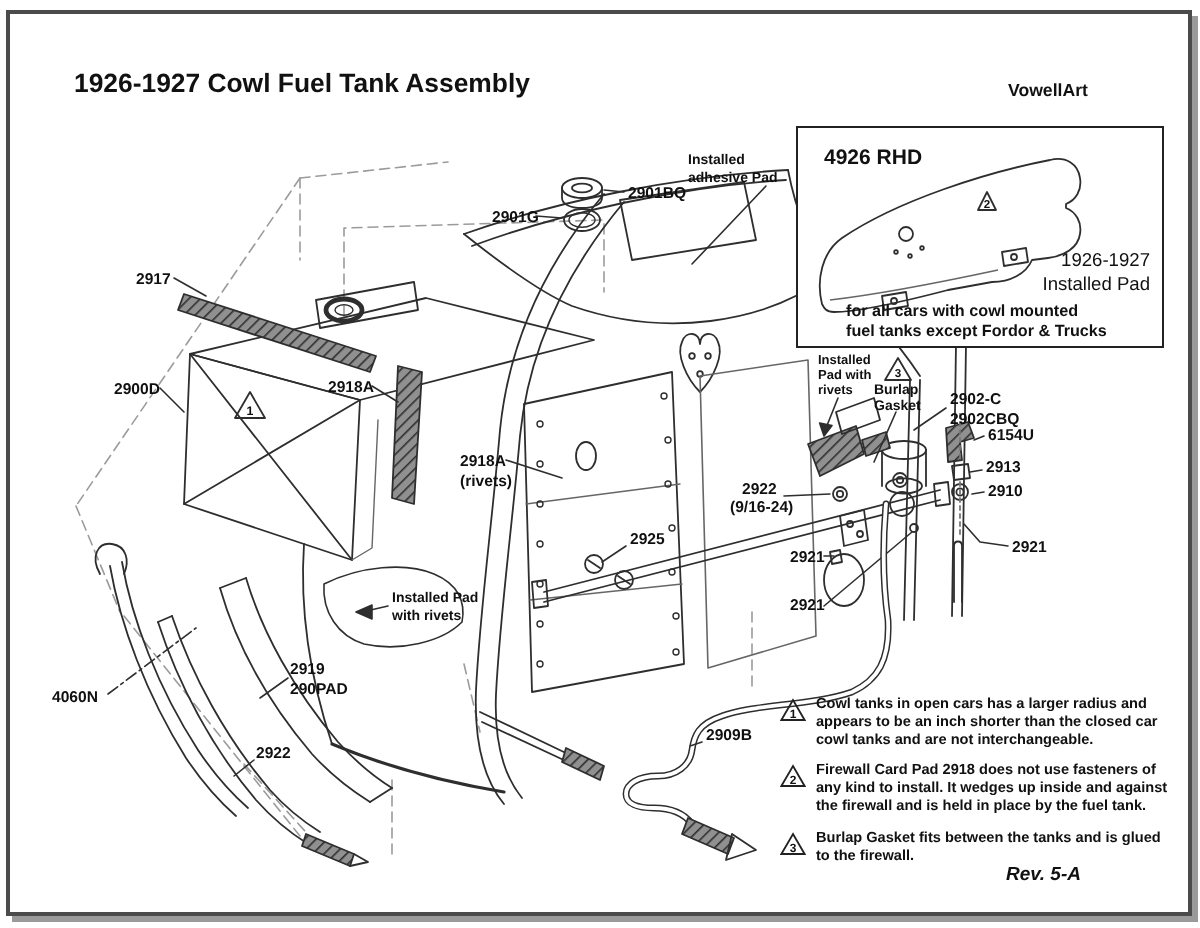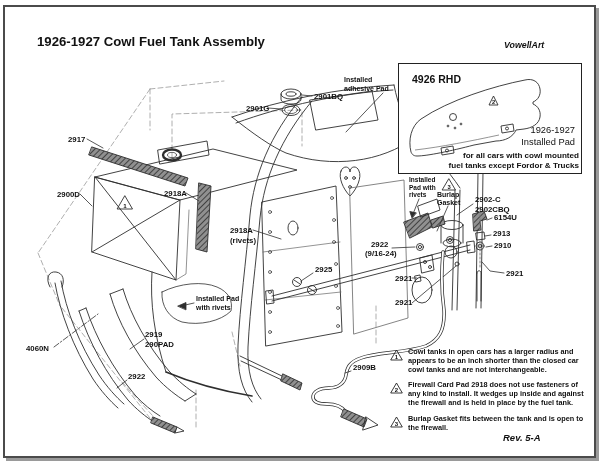--- a/index.html
+++ b/index.html
@@ -2,25 +2,25 @@
 <html><head>
 <meta charset="utf-8">
 <style>
   html,body{margin:0;padding:0;background:#e9e9e9;}
   .stage{position:relative;width:600px;height:464px;background:#fff;overflow:hidden;
          font-family:"Liberation Sans",sans-serif;color:#111;}
   .frame{position:absolute;left:3px;top:5px;width:589px;height:449px;
          border:2px solid #4b4b4b;box-shadow:3px 3px 0 #9a9a9a;background:#fff;}
   .abs{position:absolute;}
   .title{left:37px;top:33px;font-size:13.2px;line-height:17px;font-weight:bold;white-space:nowrap;}
-  .credit{left:504px;top:40px;font-size:8.8px;font-weight:bold;font-style:italic;}
+  .credit{left:504px;top:40px;font-size:8.8px;font-weight:bold;}
   .inset{left:398px;top:63px;width:182px;height:109px;border:1.5px solid #222;background:#fff;}
   .inset-part{left:13px;top:9px;font-size:10.5px;font-weight:bold;}
   .inset-cap{right:6px;top:61px;font-size:9.3px;font-weight:normal;text-align:right;line-height:11.5px;}
-  .inset-sub{left:24px;right:2px;bottom:3px;font-size:8.1px;font-weight:bold;text-align:right;line-height:9.5px;}
+  .inset-sub{left:24px;right:2px;bottom:3px;font-size:8.1px;font-weight:bold;text-align:left;line-height:9.5px;}
   .notes{left:390px;top:348px;width:200px;}
   .note{display:flex;gap:5px;margin-bottom:7px;}
   .note svg{flex:none;margin-top:1px;}
   .note-text{font-size:7.3px;font-weight:bold;line-height:8.8px;width:179px;}
   .rev{left:503px;top:432px;font-size:9.5px;font-weight:bold;font-style:italic;}
   svg text{font-family:"Liberation Sans",sans-serif;}
 </style>
 </head>
 <body>
 
@@ -283,18 +283,18 @@
         <path d="M6.5,1 L12.3,11 L0.7,11 Z" fill="none" stroke="#222" stroke-width="0.9"></path>
         <text x="6.5" y="10" font-size="6" font-weight="bold" text-anchor="middle" fill="#111">2</text>
       </svg>
       <div class="note-text">Firewall Card Pad 2918 does not use fasteners of any kind to install. It wedges up inside and against the firewall and is held in place by the fuel tank.</div>
     </div>
     <div class="note">
       <svg width="13" height="12" viewBox="0 0 13 12">
         <path d="M6.5,1 L12.3,11 L0.7,11 Z" fill="none" stroke="#222" stroke-width="0.9"></path>
         <text x="6.5" y="10" font-size="6" font-weight="bold" text-anchor="middle" fill="#111">3</text>
       </svg>
-      <div class="note-text">Burlap Gasket fits between the tank and is open to the firewall.</div>
+      <div class="note-text">Burlap Gasket fits between the tanks and is glued to the firewall.</div>
     </div>
   </div>
 
   <div class="abs rev">Rev. 5-A</div>
 </div>
 
 </body></html>

